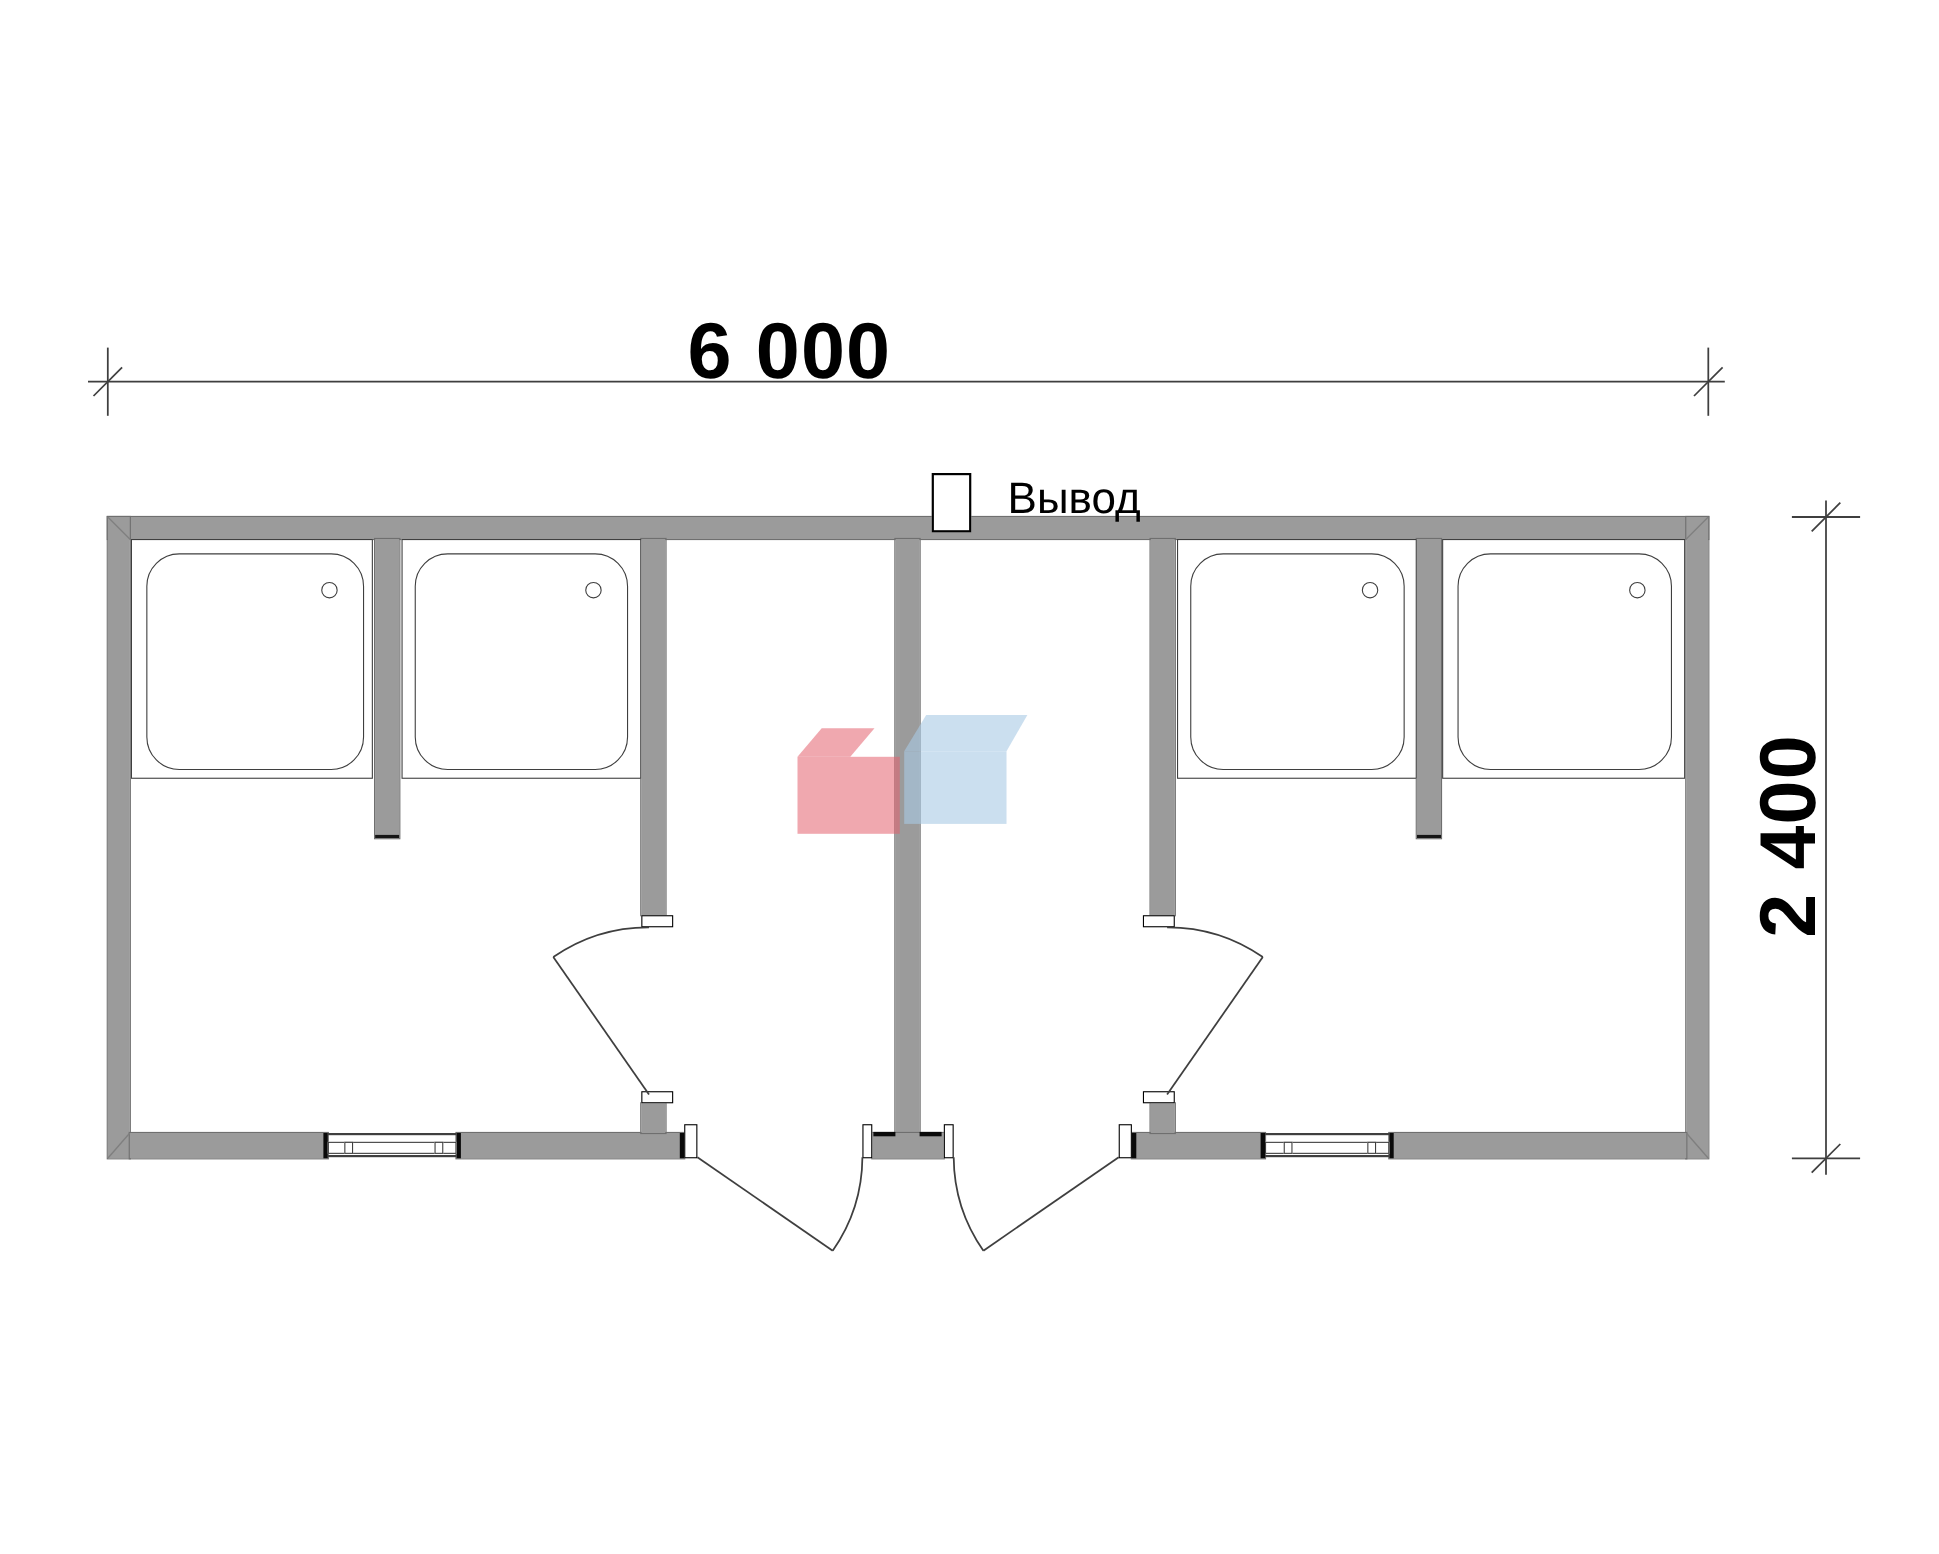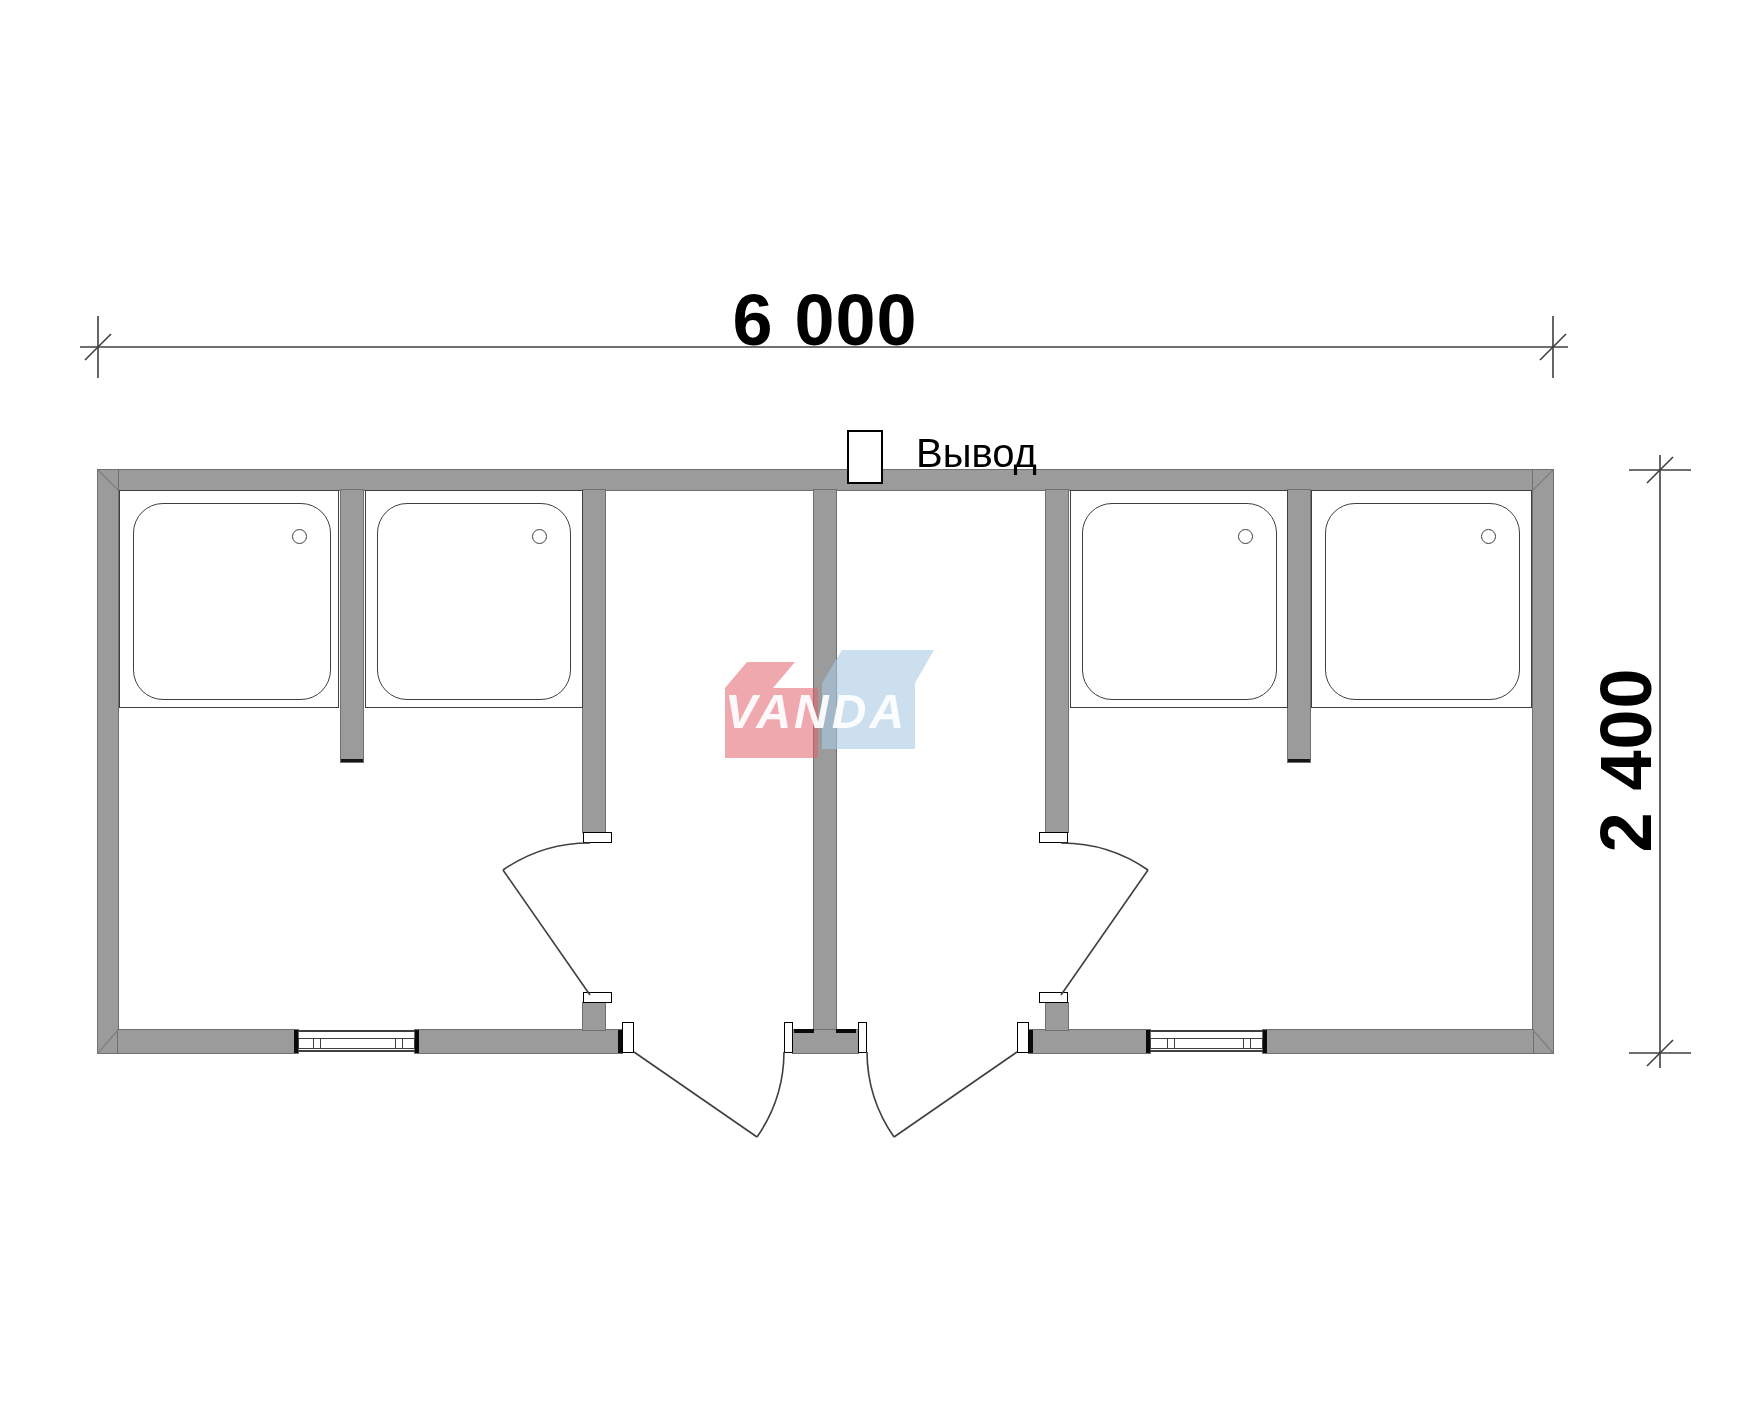--- a/index.html
+++ b/index.html
@@ -12,21 +12,21 @@
   .trayinner{position:absolute;background:#ffffff;border:1px solid #3f3f3f;border-radius:30px;box-sizing:border-box;z-index:2;}
   .drain{position:absolute;width:13px;height:13px;border:1.5px solid #3f3f3f;border-radius:50%;background:#fff;box-sizing:content-box;z-index:2;}
   .winline{position:absolute;background:#3f3f3f;z-index:3;}
   .winband{position:absolute;background:#ffffff;border:1px solid #3f3f3f;box-sizing:border-box;z-index:3;}
   .winend{position:absolute;background:#ffffff;border:1px solid #3f3f3f;box-sizing:border-box;z-index:4;}
   #outlet-box{position:absolute;left:847px;top:430px;width:36px;height:54px;background:#fff;
     border:2px solid #000;box-sizing:border-box;z-index:3;}
   #svg-overlay{position:absolute;left:0;top:0;z-index:4;}
   .dimtext{position:absolute;color:#000;font-weight:bold;font-size:72px;line-height:72px;
     letter-spacing:1px;white-space:pre;z-index:5;}
-  #dim-width{left:625px;top:284px;width:400px;text-align:center;}
+  #dim-width{left:625px;top:284px;width:400px;text-align:left;}
   #dim-height{left:1526px;top:724px;width:200px;text-align:center;transform:rotate(-90deg);transform-origin:center;}
   #outlet-label{position:absolute;left:916px;top:432px;font-size:40px;line-height:42px;font-weight:normal;color:#000;z-index:5;}
   #watermark-text{position:absolute;left:666px;top:684px;width:300px;text-align:center;
     font-size:48px;line-height:56px;font-weight:bold;font-style:italic;letter-spacing:3px;
     color:#ffffff;opacity:0.93;z-index:5;}
 </style>
 </head>
 <body>
 
 <div id="canvas">
@@ -142,15 +142,14 @@
       <path d="M747 662 L795 662 L773 688 L725 688 Z" fill="#e4606e" fill-opacity="0.55"></path>
       <rect x="725" y="688" width="93" height="70" fill="#e4606e" fill-opacity="0.55"></rect>
       <path d="M842 650 L934 650 L915 683 L822 683 Z" fill="#a9c9e5" fill-opacity="0.6"></path>
       <rect x="822" y="683" width="93" height="66" fill="#a9c9e5" fill-opacity="0.6"></rect>
     </g>
   </svg>
 
   <div class="dimtext" id="dim-width">6 000</div>
   <div class="dimtext" id="dim-height">2 400</div>
   <div id="outlet-label">Вывод</div>
-  <div id="watermark-text">VANDA</div>
 
 </div>
 
 </body></html>

